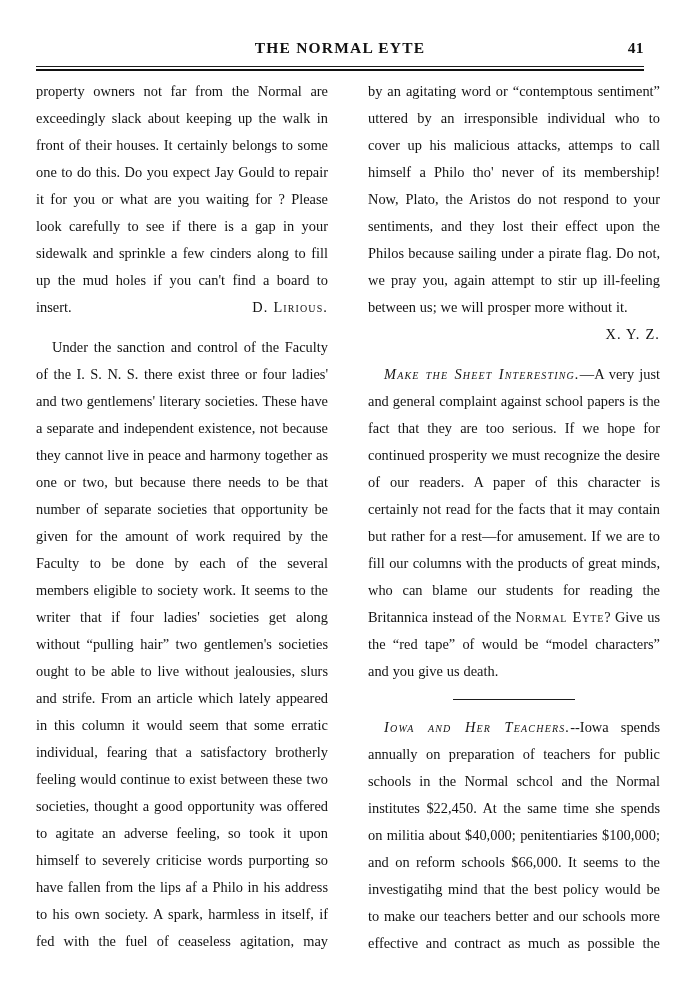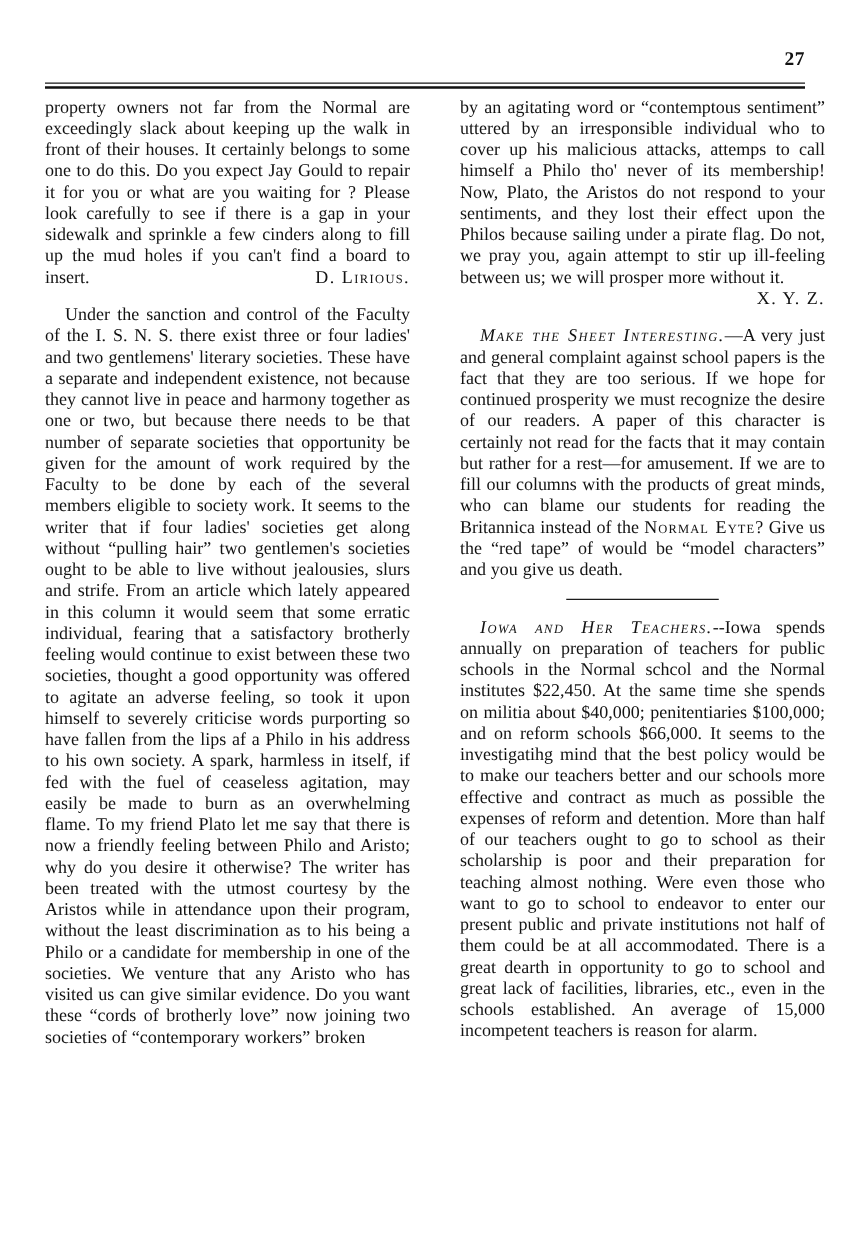--- a/index.html
+++ b/index.html
@@ -88,21 +88,21 @@
   }
   .col-left  { left: 36px; }
   .col-right { left: 368px; }
 
   p.para {
     margin: 0;
     padding: 0;
     text-align: justify;
     text-justify: inter-word;
     font-size: 14.4px;
-    line-height: 17px;
+    line-height: 27px;
     hyphens: manual;
     word-spacing: 0.3px;
   }
   p.indent { text-indent: 16px; }
   p.gap-before { margin-top: 13px; }
 
   
   .sc {
     font-variant: small-caps;
     letter-spacing: 0.9px;
@@ -128,21 +128,22 @@
   }
 
   .clear { clear: both; }
 </style>
 </head>
 <body>
 
 <div class="page">
 
   <div class="masthead">
-    <div class="masthead-pageno">27</div>
+    <div class="masthead-title">THE NORMAL EYTE</div>
+    <div class="masthead-pageno">41</div>
   </div>
 
   <div class="rule-double">
     <div class="thin"></div>
     <div class="thick"></div>
   </div>
 
   <div class="col col-left">
 
     <div>

